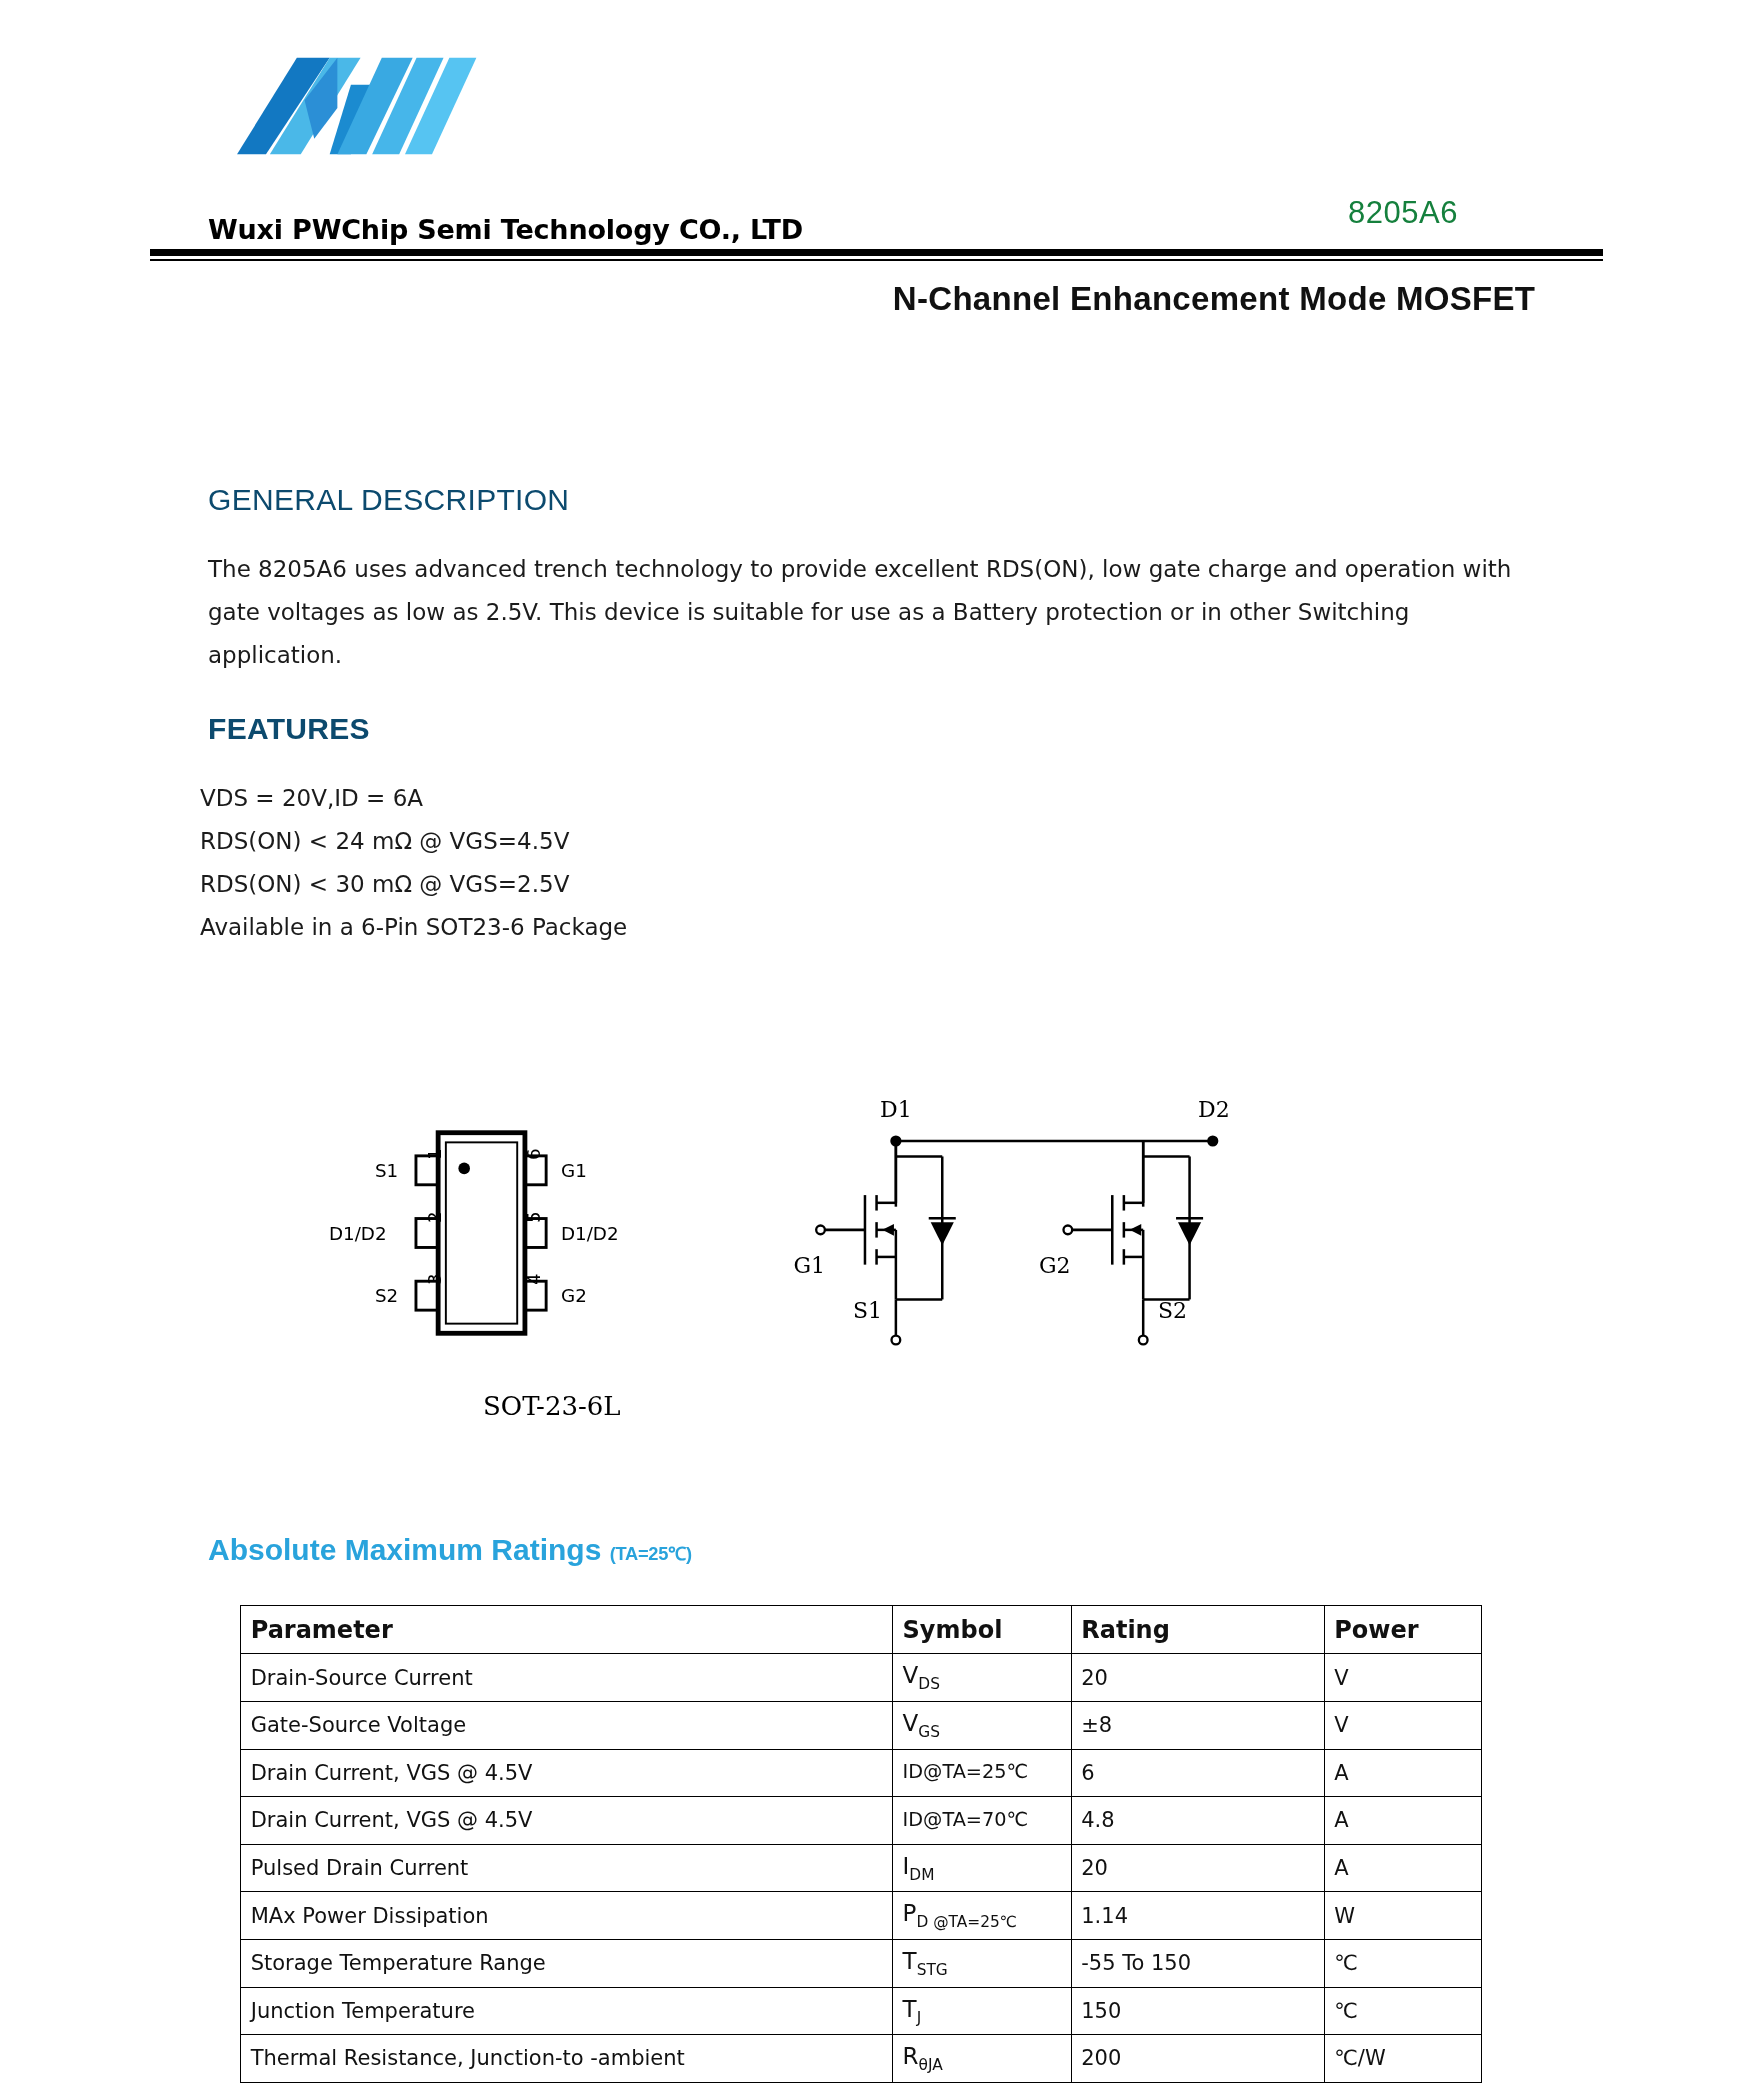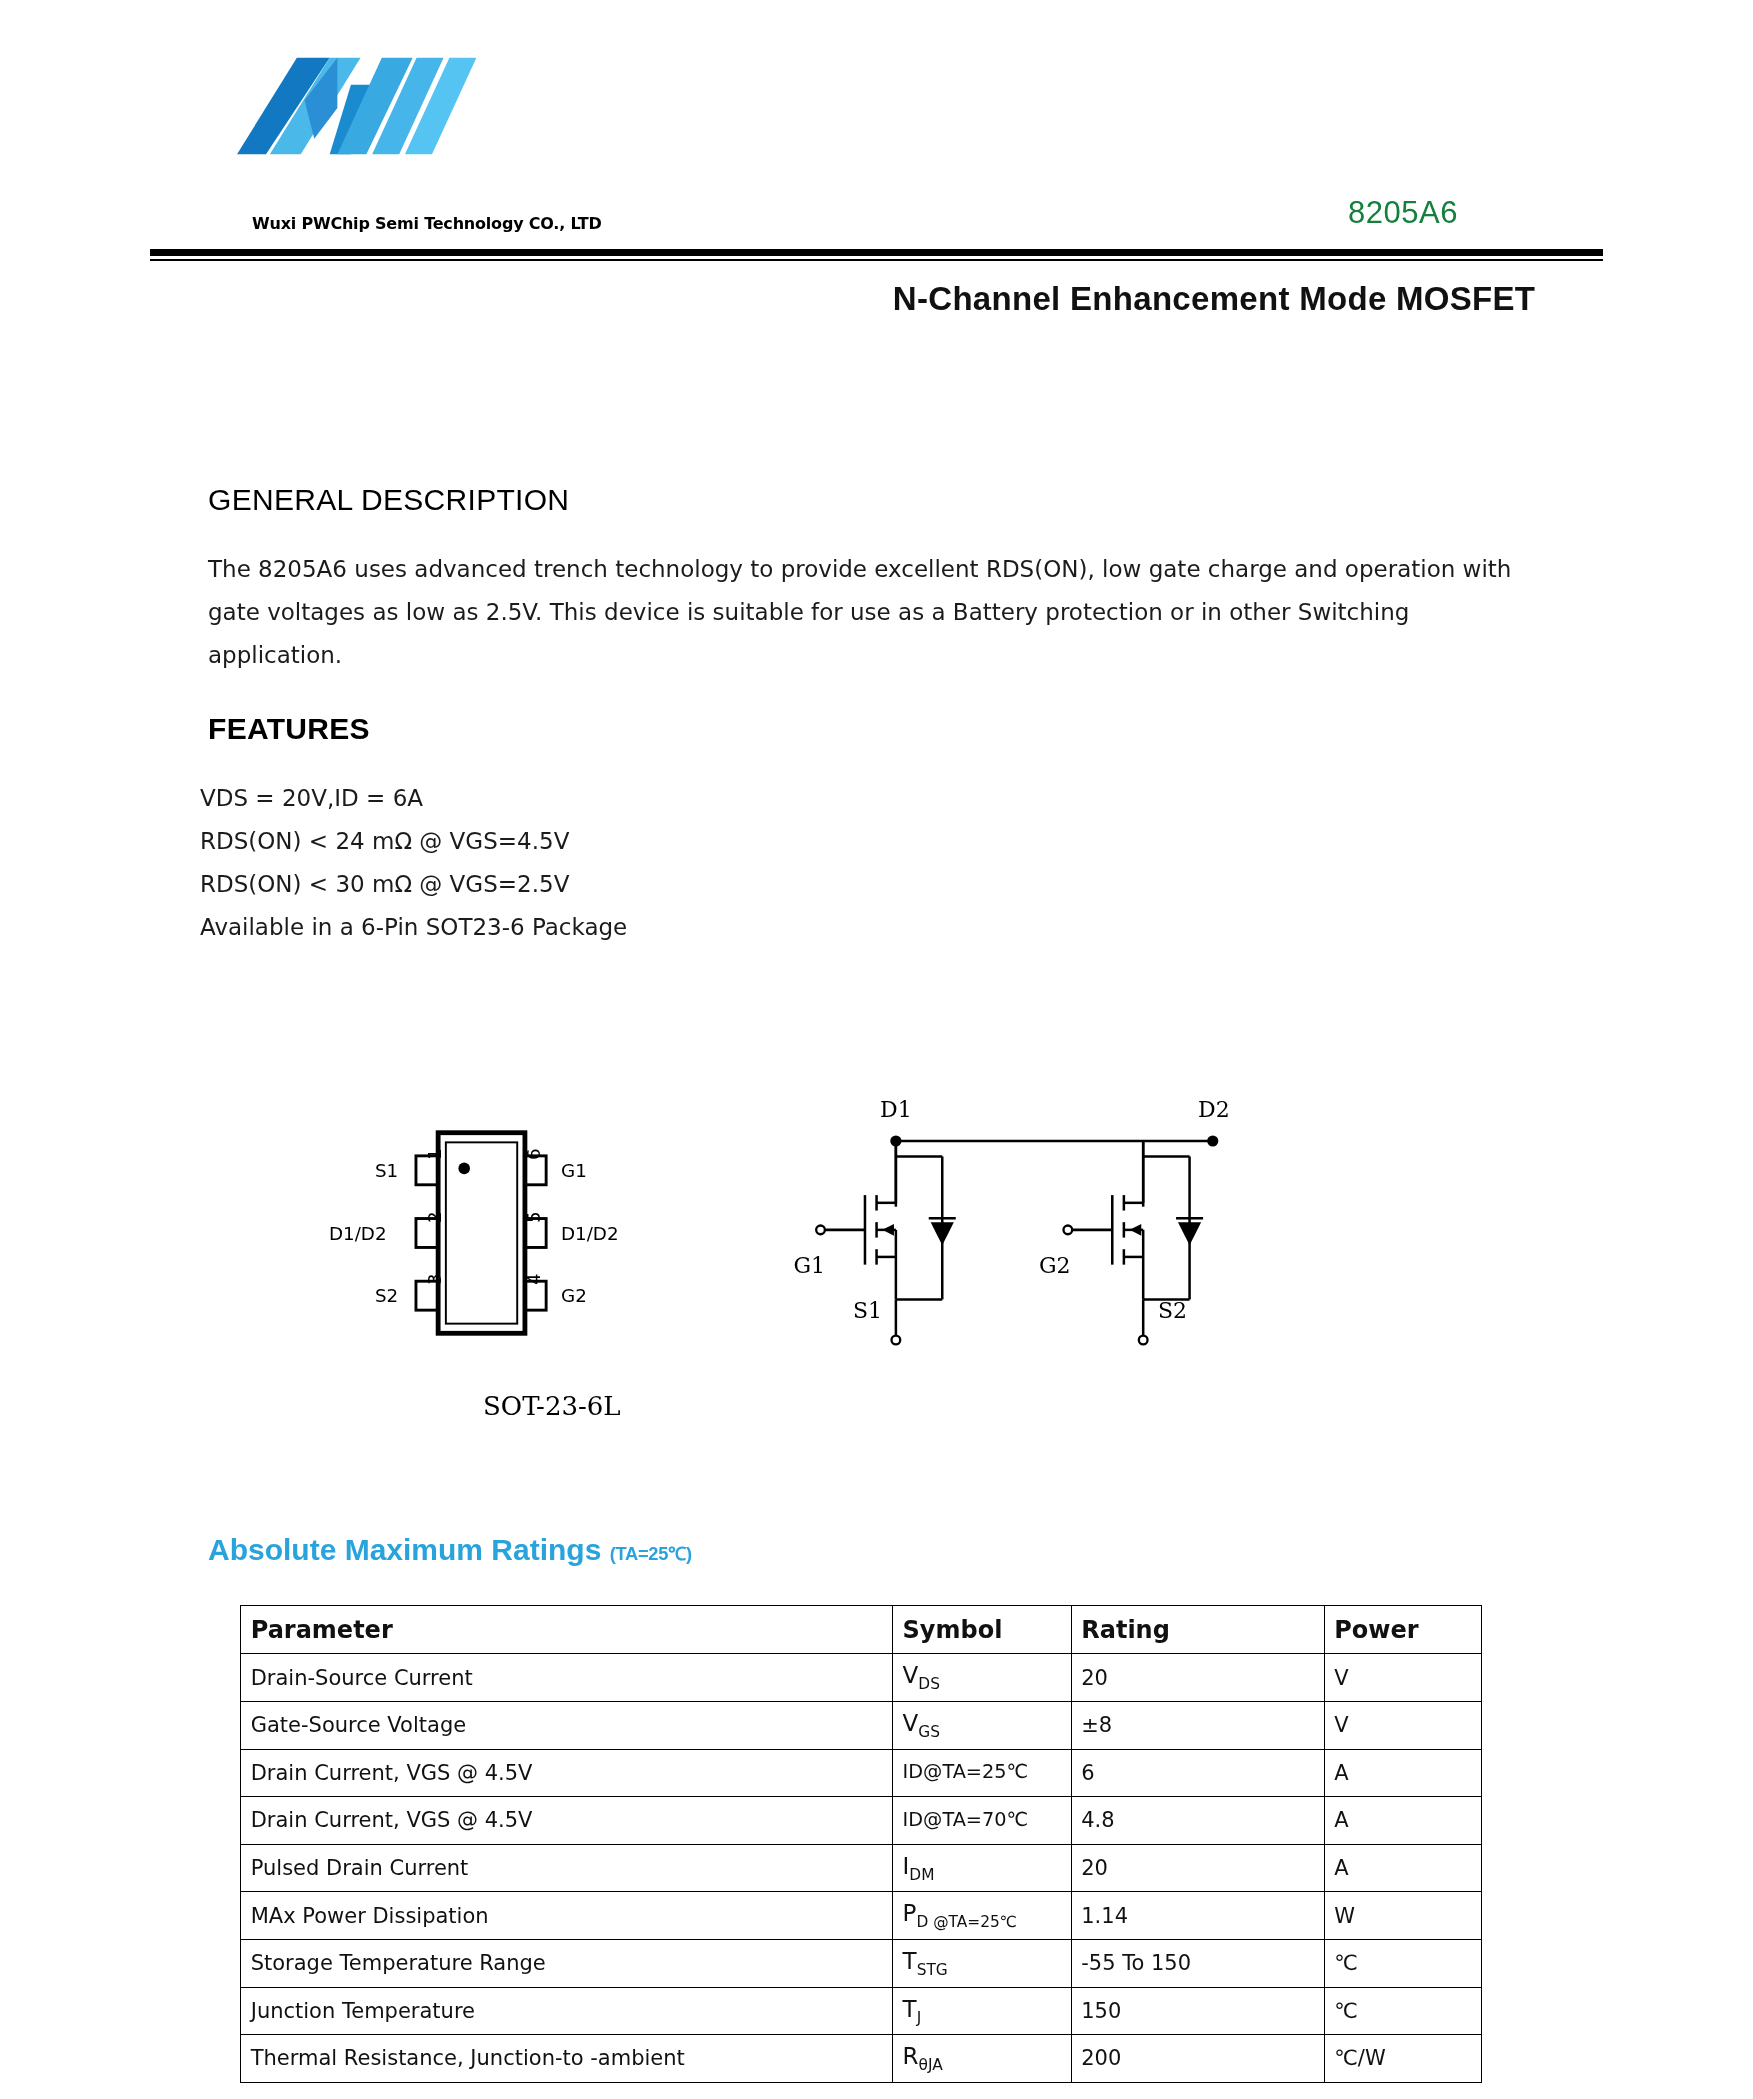--- a/index.html
+++ b/index.html
@@ -33,26 +33,25 @@
     left: 29px;
     top: 50px;
     width: 251px;
     height: 111px;
   }
   .company-name {
     position: absolute;
     left: 0px;
     top: 214px;
     font-family: "DejaVu Sans", sans-serif;
-    font-size: 16px;
+    font-size: 27px;
     font-weight: bold;
     letter-spacing: -0.2px;
     color: #000;
     white-space: nowrap;
-    margin-left: 44px;
   }
   .part-number {
     position: absolute;
     right: 87px;
     top: 195px;
     font-size: 31px;
     color: #15803d;
     font-family: "Liberation Sans", sans-serif;
     letter-spacing: 0.5px;
   }
@@ -79,21 +78,21 @@
     font-size: 33px;
     font-weight: bold;
     color: #111;
     font-family: "Liberation Sans", sans-serif;
     letter-spacing: 0.3px;
     white-space: nowrap;
   }
 
   
   .section-heading {
-    color: #000000;
+    color: #0c4a6e;
     font-size: 30px;
     font-family: "Liberation Sans", sans-serif;
     letter-spacing: 0.3px;
     margin: 0;
   }
   #general-description-heading { position: absolute; left: 208px; top: 483px; }
   .body-text {
     position: absolute;
     left: 208px;
     top: 548px;

